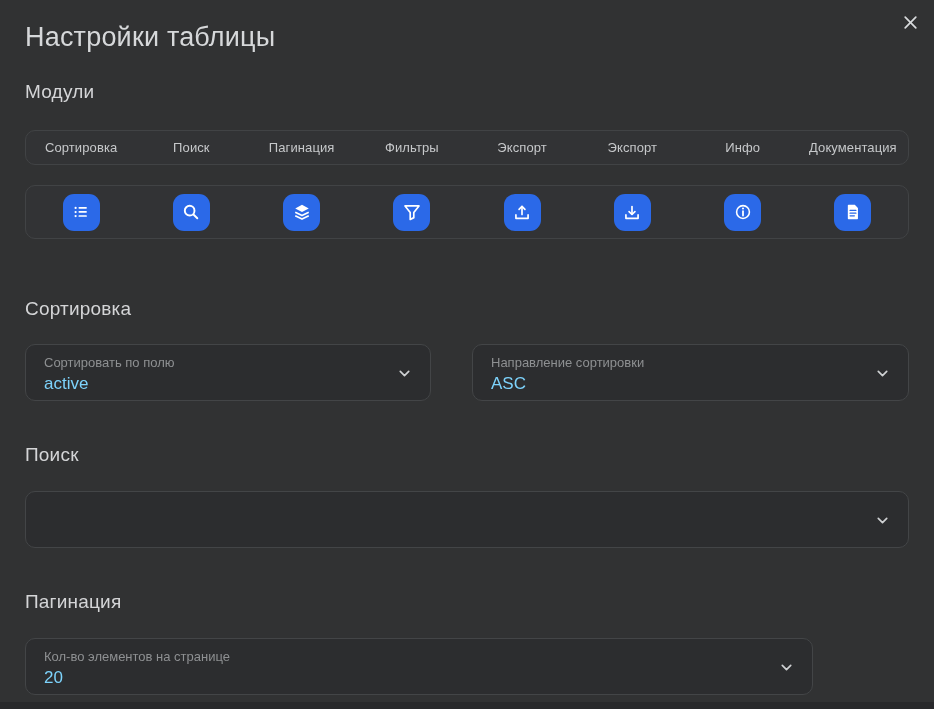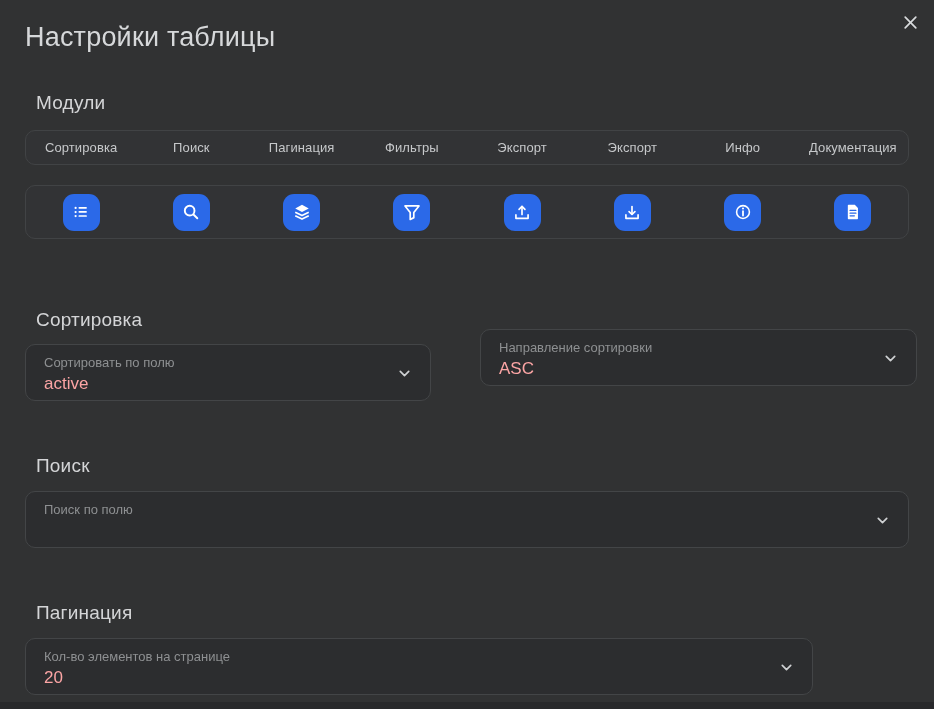--- a/index.html
+++ b/index.html
@@ -20,21 +20,21 @@
     padding:0;
   }
   .page-title{
     position:absolute;left:25px;top:20px;
     font-size:27px;font-weight:400;color:#d6d8da;
     margin:0;line-height:34px;letter-spacing:.2px;
   }
   .section-heading{
     position:absolute;left:25px;
     font-size:19px;font-weight:400;color:#d4d5d7;
-    margin:11px;line-height:23px;letter-spacing:.2px;
+    margin:0;line-height:23px;letter-spacing:.2px;
   }
   .h-modules{top:80px;}
   .h-sorting{top:297px;}
   .h-search{top:443px;}
   .h-pagination{top:590px;}
 
   .tabbar{
     position:absolute;left:25px;top:130px;width:884px;height:35px;
     border:1px solid #414345;border-radius:10px;
     background:#323335;
@@ -64,27 +64,27 @@
     background:#2c2d2f;
     border:1px solid #434547;border-radius:10px;
     padding:9px 50px 8px 18px;
     cursor:pointer;
   }
   .select .lbl{
     font-size:13px;color:#8e9092;line-height:17px;white-space:nowrap;
     overflow:hidden;text-overflow:ellipsis;
   }
   .select .val{
-    font-size:17px;color:#fca5a5;line-height:22px;margin-top:2px;white-space:nowrap;
+    font-size:17px;color:#7dd3fc;line-height:22px;margin-top:2px;white-space:nowrap;
   }
   .select .chev{
     position:absolute;right:18px;top:50%;margin-top:-7px;
   }
   .sel-sort-field{left:25px;top:344px;width:406px;}
-  .sel-sort-dir{left:472px;top:329px;width:437px;margin-left:8px;}
+  .sel-sort-dir{left:472px;top:344px;width:437px;}
   .sel-search{left:25px;top:491px;width:884px;}
   .sel-pagesize{left:25px;top:638px;width:788px;}
 
   .bottom-strip{
     position:absolute;left:0;right:0;bottom:0;height:7px;
     background:#28292b;
   }
 </style>
 </head>
 <body>
@@ -191,21 +191,20 @@
     <div class="lbl">Направление сортировки</div>
     <div class="val">ASC</div>
     <svg class="chev" width="15" height="15" viewBox="0 0 16 16" fill="none" stroke="#cfd1d3" stroke-width="1.8" stroke-linecap="round" stroke-linejoin="round">
         <path d="M3.5 5.8 L8 10.3 12.5 5.8"></path>
       </svg>
   </div>
 
   <h2 class="section-heading h-search">Поиск</h2>
 
   <div class="select sel-search">
-    <div class="lbl">Поиск по полю</div>
     <svg class="chev" width="15" height="15" viewBox="0 0 16 16" fill="none" stroke="#cfd1d3" stroke-width="1.8" stroke-linecap="round" stroke-linejoin="round">
         <path d="M3.5 5.8 L8 10.3 12.5 5.8"></path>
       </svg>
   </div>
 
   <h2 class="section-heading h-pagination">Пагинация</h2>
 
   <div class="select sel-pagesize">
     <div class="lbl">Кол-во элементов на странице</div>
     <div class="val">20</div>

